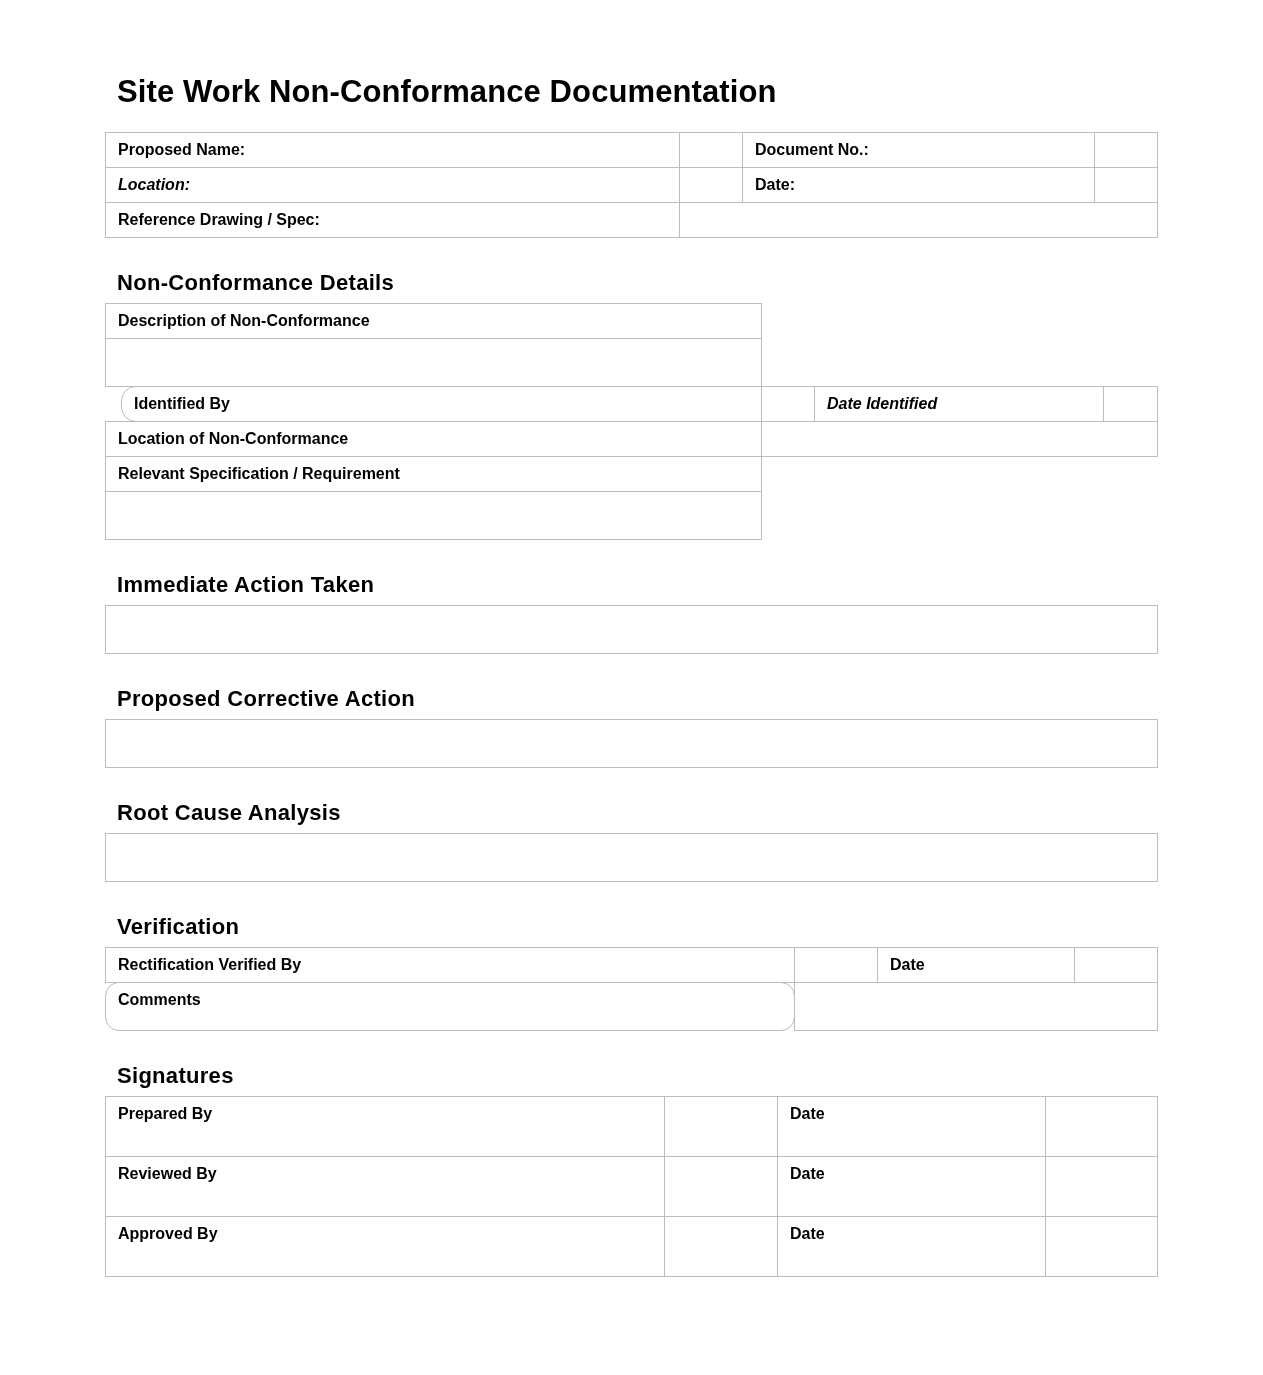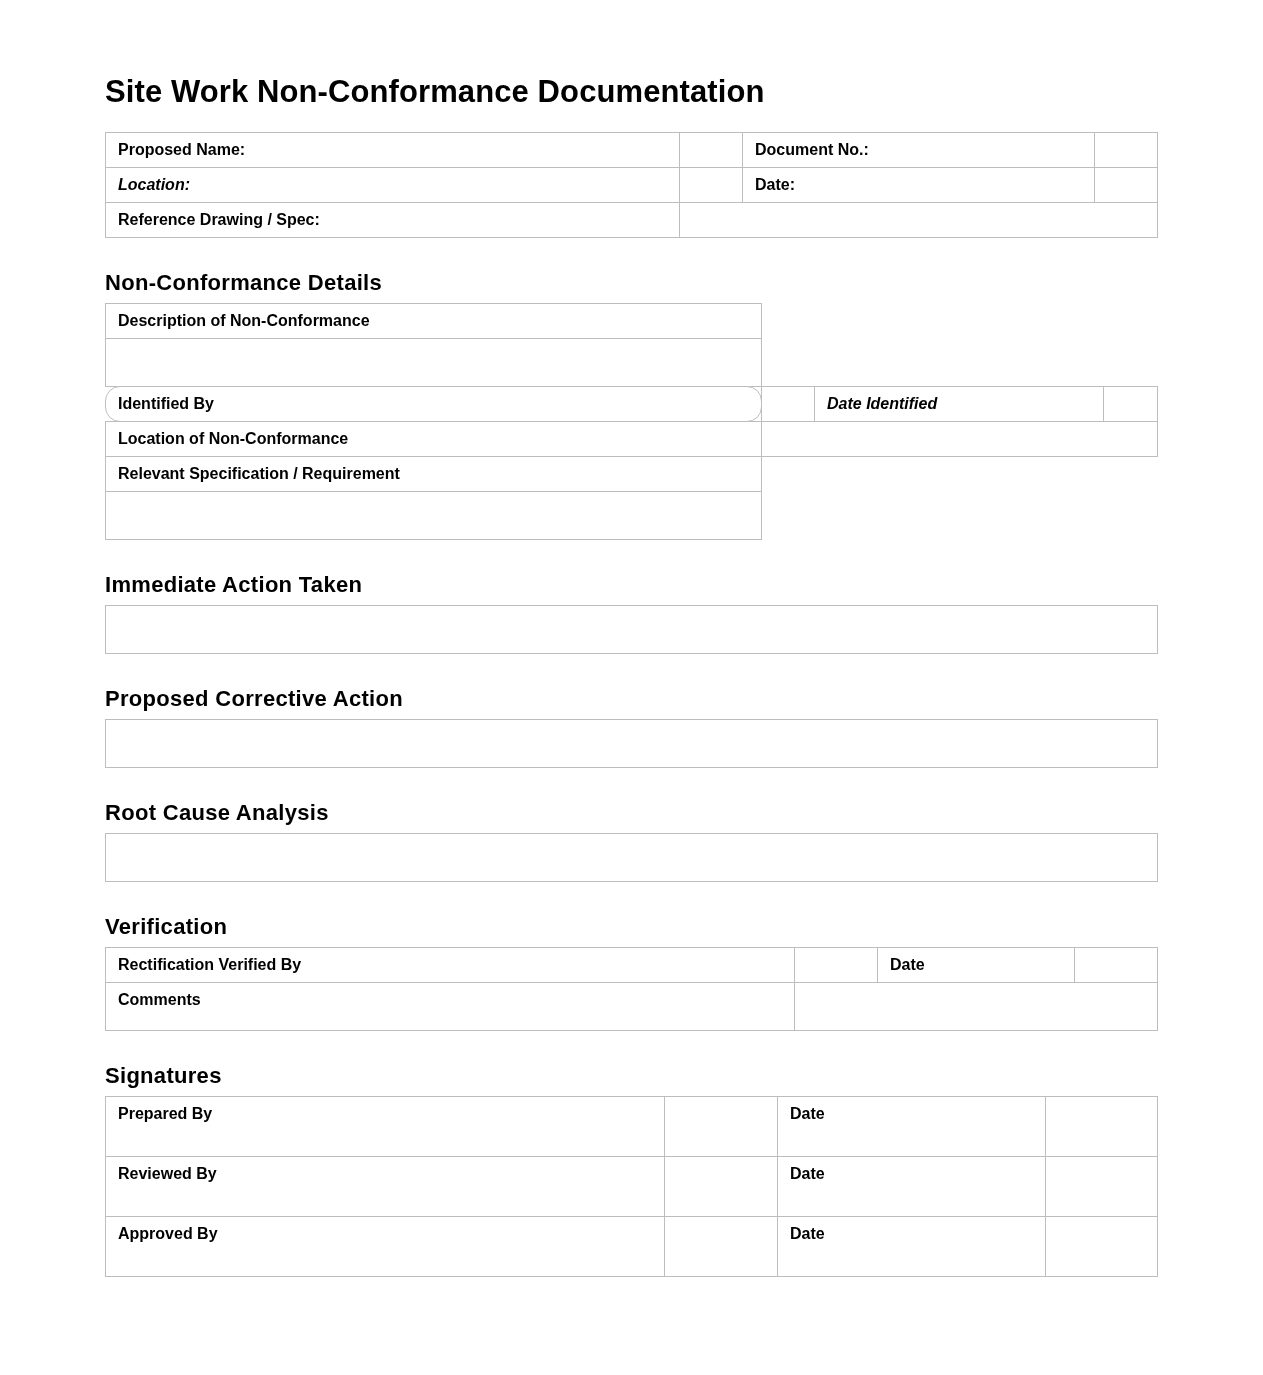--- a/index.html
+++ b/index.html
@@ -1,18 +1,18 @@
 <!DOCTYPE html>
 <html><head>
 <meta charset="utf-8">
 <style>
   * { box-sizing: border-box; margin: 0; padding: 0; }
   html, body { width: 1263px; height: 1375px; background: #ffffff; }
   body { position: relative; font-family: "Liberation Sans", sans-serif; color: #000; }
-  .abs { position: absolute; }
+  .abs { position: absolute; margin-left: 12px; }
   .title { left: 105px; top: 74px; font-size: 31px; font-weight: bold; white-space: nowrap; letter-spacing: 0.1px; }
   .h2 { left: 105px; font-size: 22px; font-weight: bold; white-space: nowrap; letter-spacing: 0.3px; }
   .cell { position: absolute; border: 1px solid #bdbdbd; background: #fff; }
   .lbl { position: absolute; left: 12px; top: 8px; font-size: 16px; font-weight: bold; white-space: nowrap; }
 </style>
 </head>
 <body>
 
 <h1 class="abs title">Site Work Non-Conformance Documentation</h1>
 
@@ -41,21 +41,21 @@
   <div class="cell" style="left:679px;top:202px;width:479px;height:36px;"></div>
 </div>
 
 <h2 class="abs h2" style="top:270px;">Non-Conformance Details</h2>
 <div>
   <div class="cell" style="left:105px;top:303px;width:657px;height:36px;">
     <span class="lbl">Description of Non-Conformance</span>
   </div>
   <div class="cell" style="left:105px;top:338px;width:657px;height:49px;"></div>
 
-  <div class="cell" style="left:105px;top:386px;width:657px;height:36px;border-radius:15px;">
+  <div class="cell" style="left:121px;top:386px;width:657px;height:36px;border-radius:15px;">
     <span class="lbl">Identified By</span>
   </div>
   <div class="cell" style="left:761px;top:386px;width:54px;height:36px;"></div>
   <div class="cell" style="left:814px;top:386px;width:290px;height:36px;font-style:italic;">
     <span class="lbl">Date Identified</span>
   </div>
   <div class="cell" style="left:1103px;top:386px;width:55px;height:36px;"></div>
 
   <div class="cell" style="left:105px;top:421px;width:657px;height:36px;">
     <span class="lbl">Location of Non-Conformance</span>
@@ -81,21 +81,21 @@
 <div>
   <div class="cell" style="left:105px;top:947px;width:690px;height:36px;">
     <span class="lbl">Rectification Verified By</span>
   </div>
   <div class="cell" style="left:794px;top:947px;width:84px;height:36px;"></div>
   <div class="cell" style="left:877px;top:947px;width:198px;height:36px;">
     <span class="lbl">Date</span>
   </div>
   <div class="cell" style="left:1074px;top:947px;width:84px;height:36px;"></div>
 
-  <div class="cell" style="left:105px;top:982px;width:690px;height:49px;">
+  <div class="cell" style="left:105px;top:982px;width:690px;height:49px;border-radius:14px;">
     <span class="lbl">Comments</span>
   </div>
   <div class="cell" style="left:794px;top:982px;width:364px;height:49px;"></div>
 </div>
 
 <h2 class="abs h2" style="top:1063px;">Signatures</h2>
 <div>
 
   <div class="cell" style="left:105px;top:1096px;width:560px;height:61px;">
     <span class="lbl">Prepared By</span>

